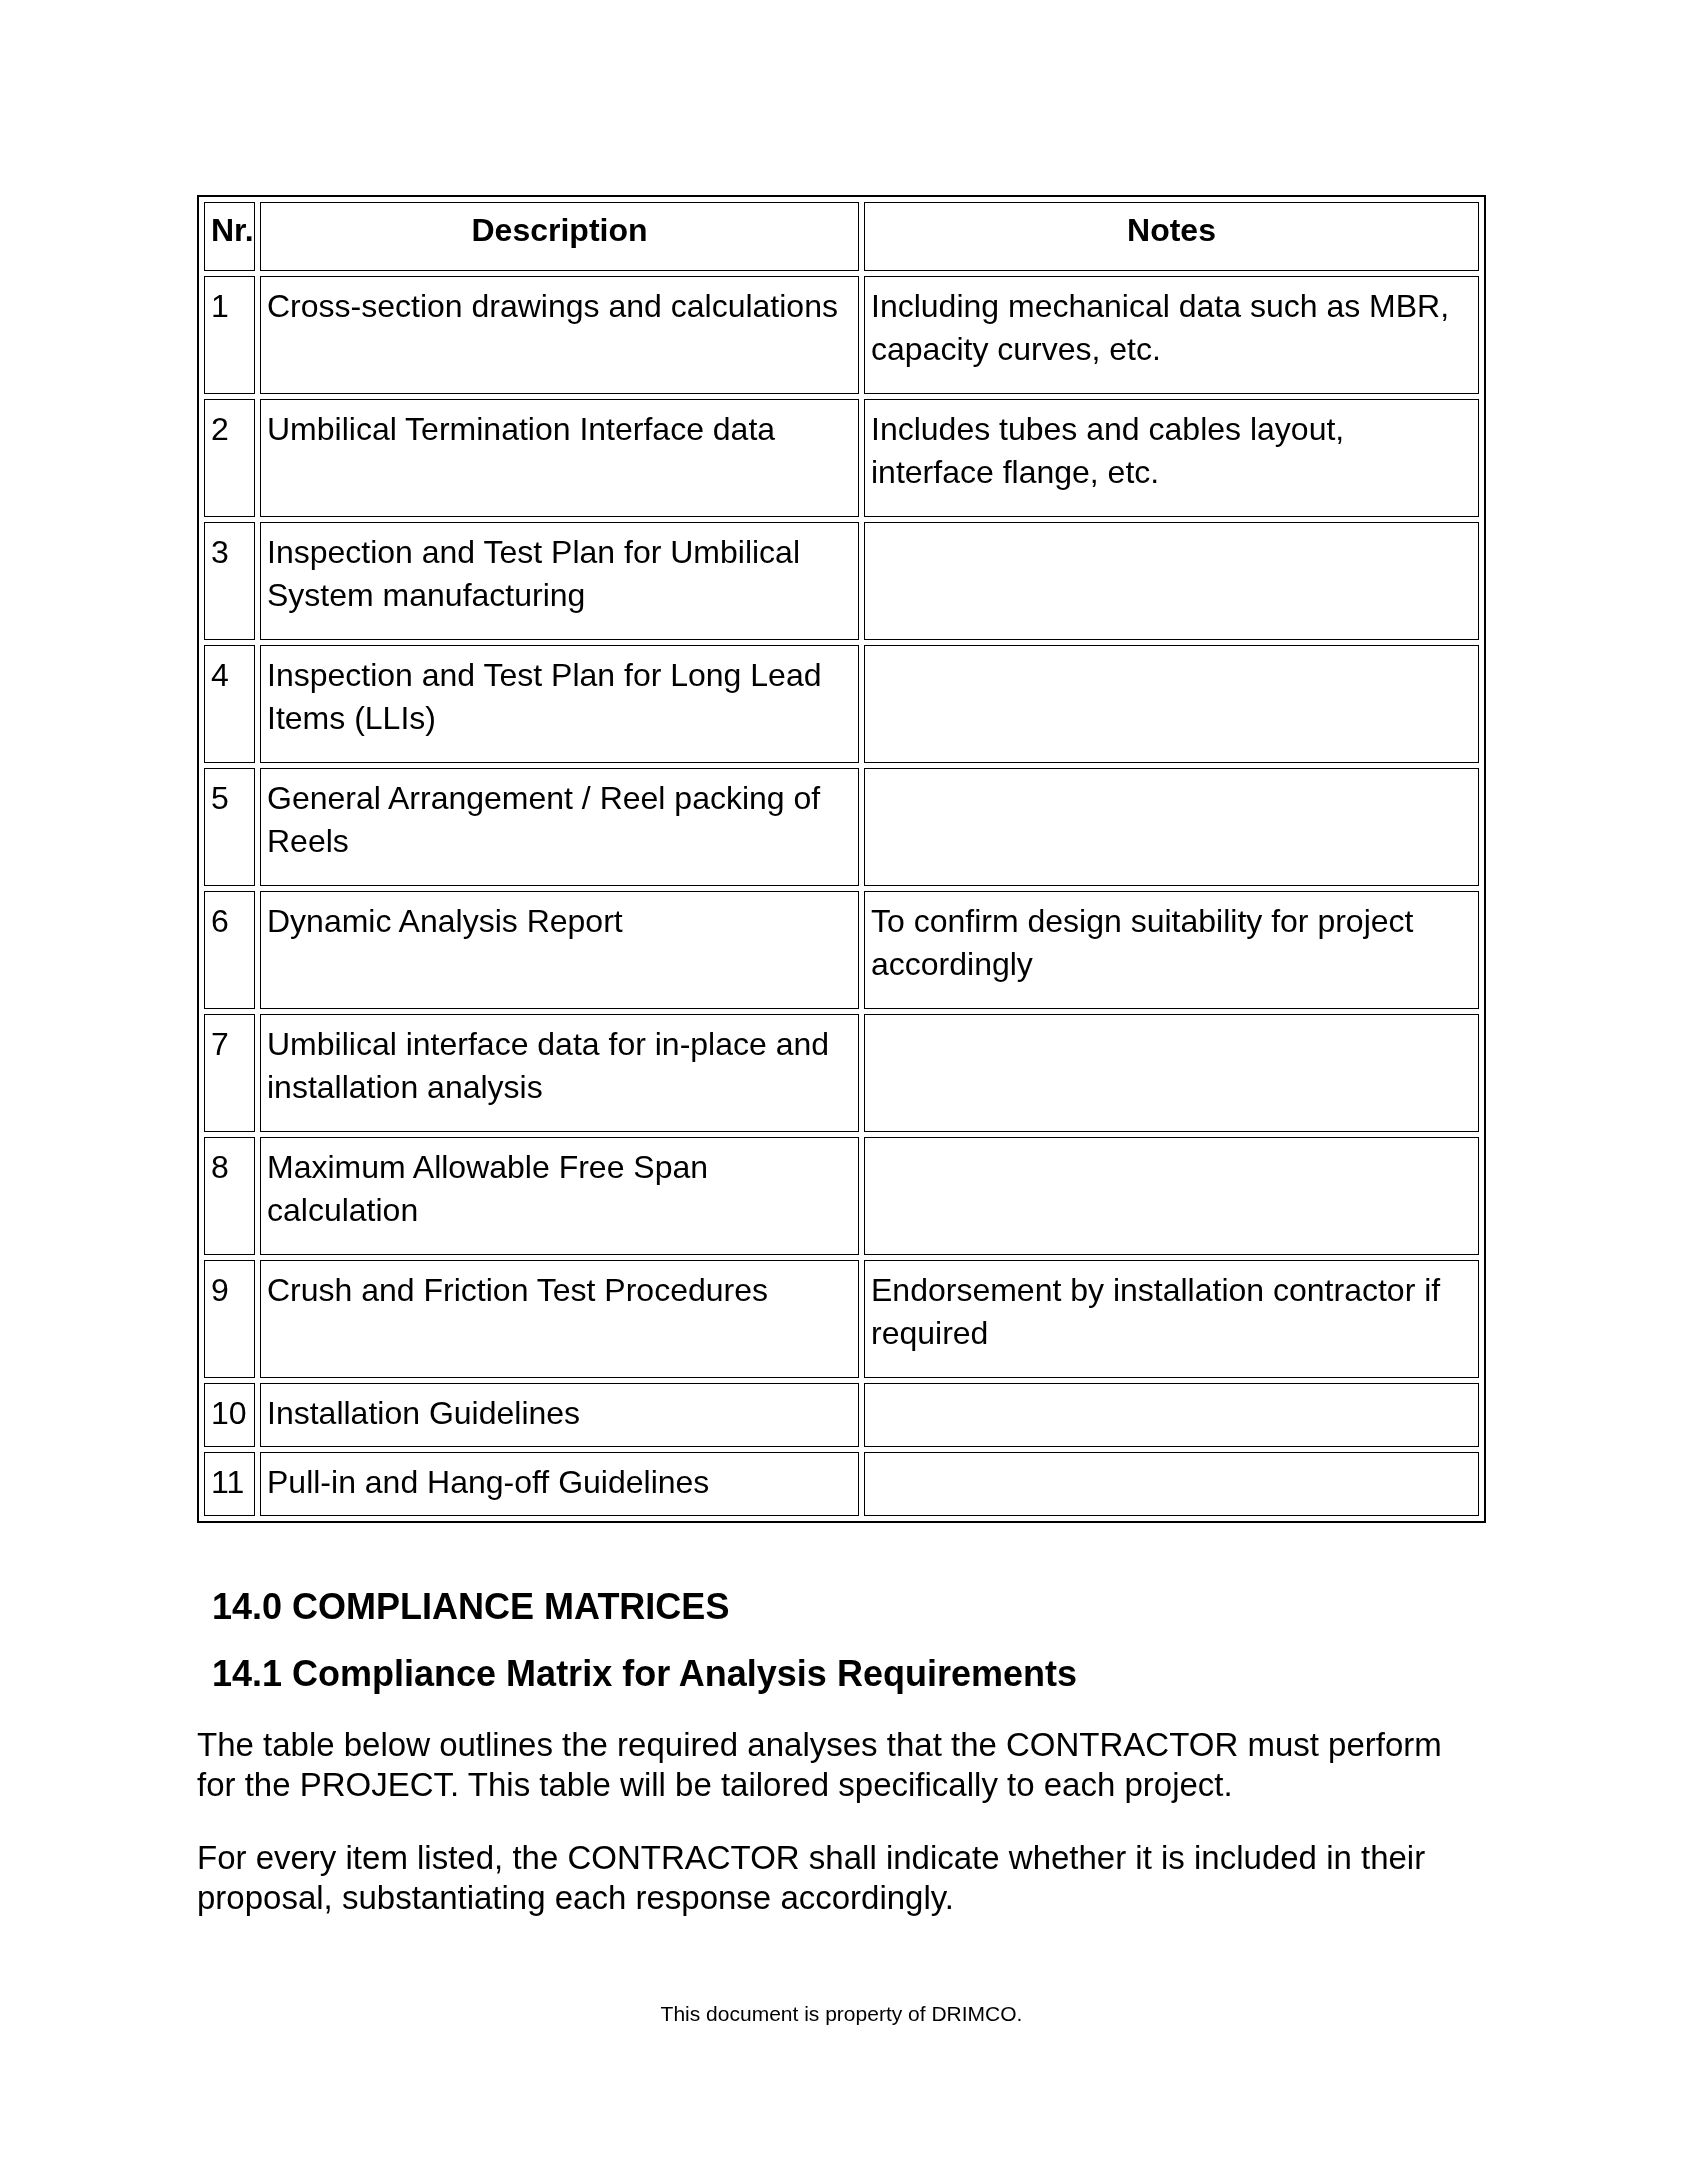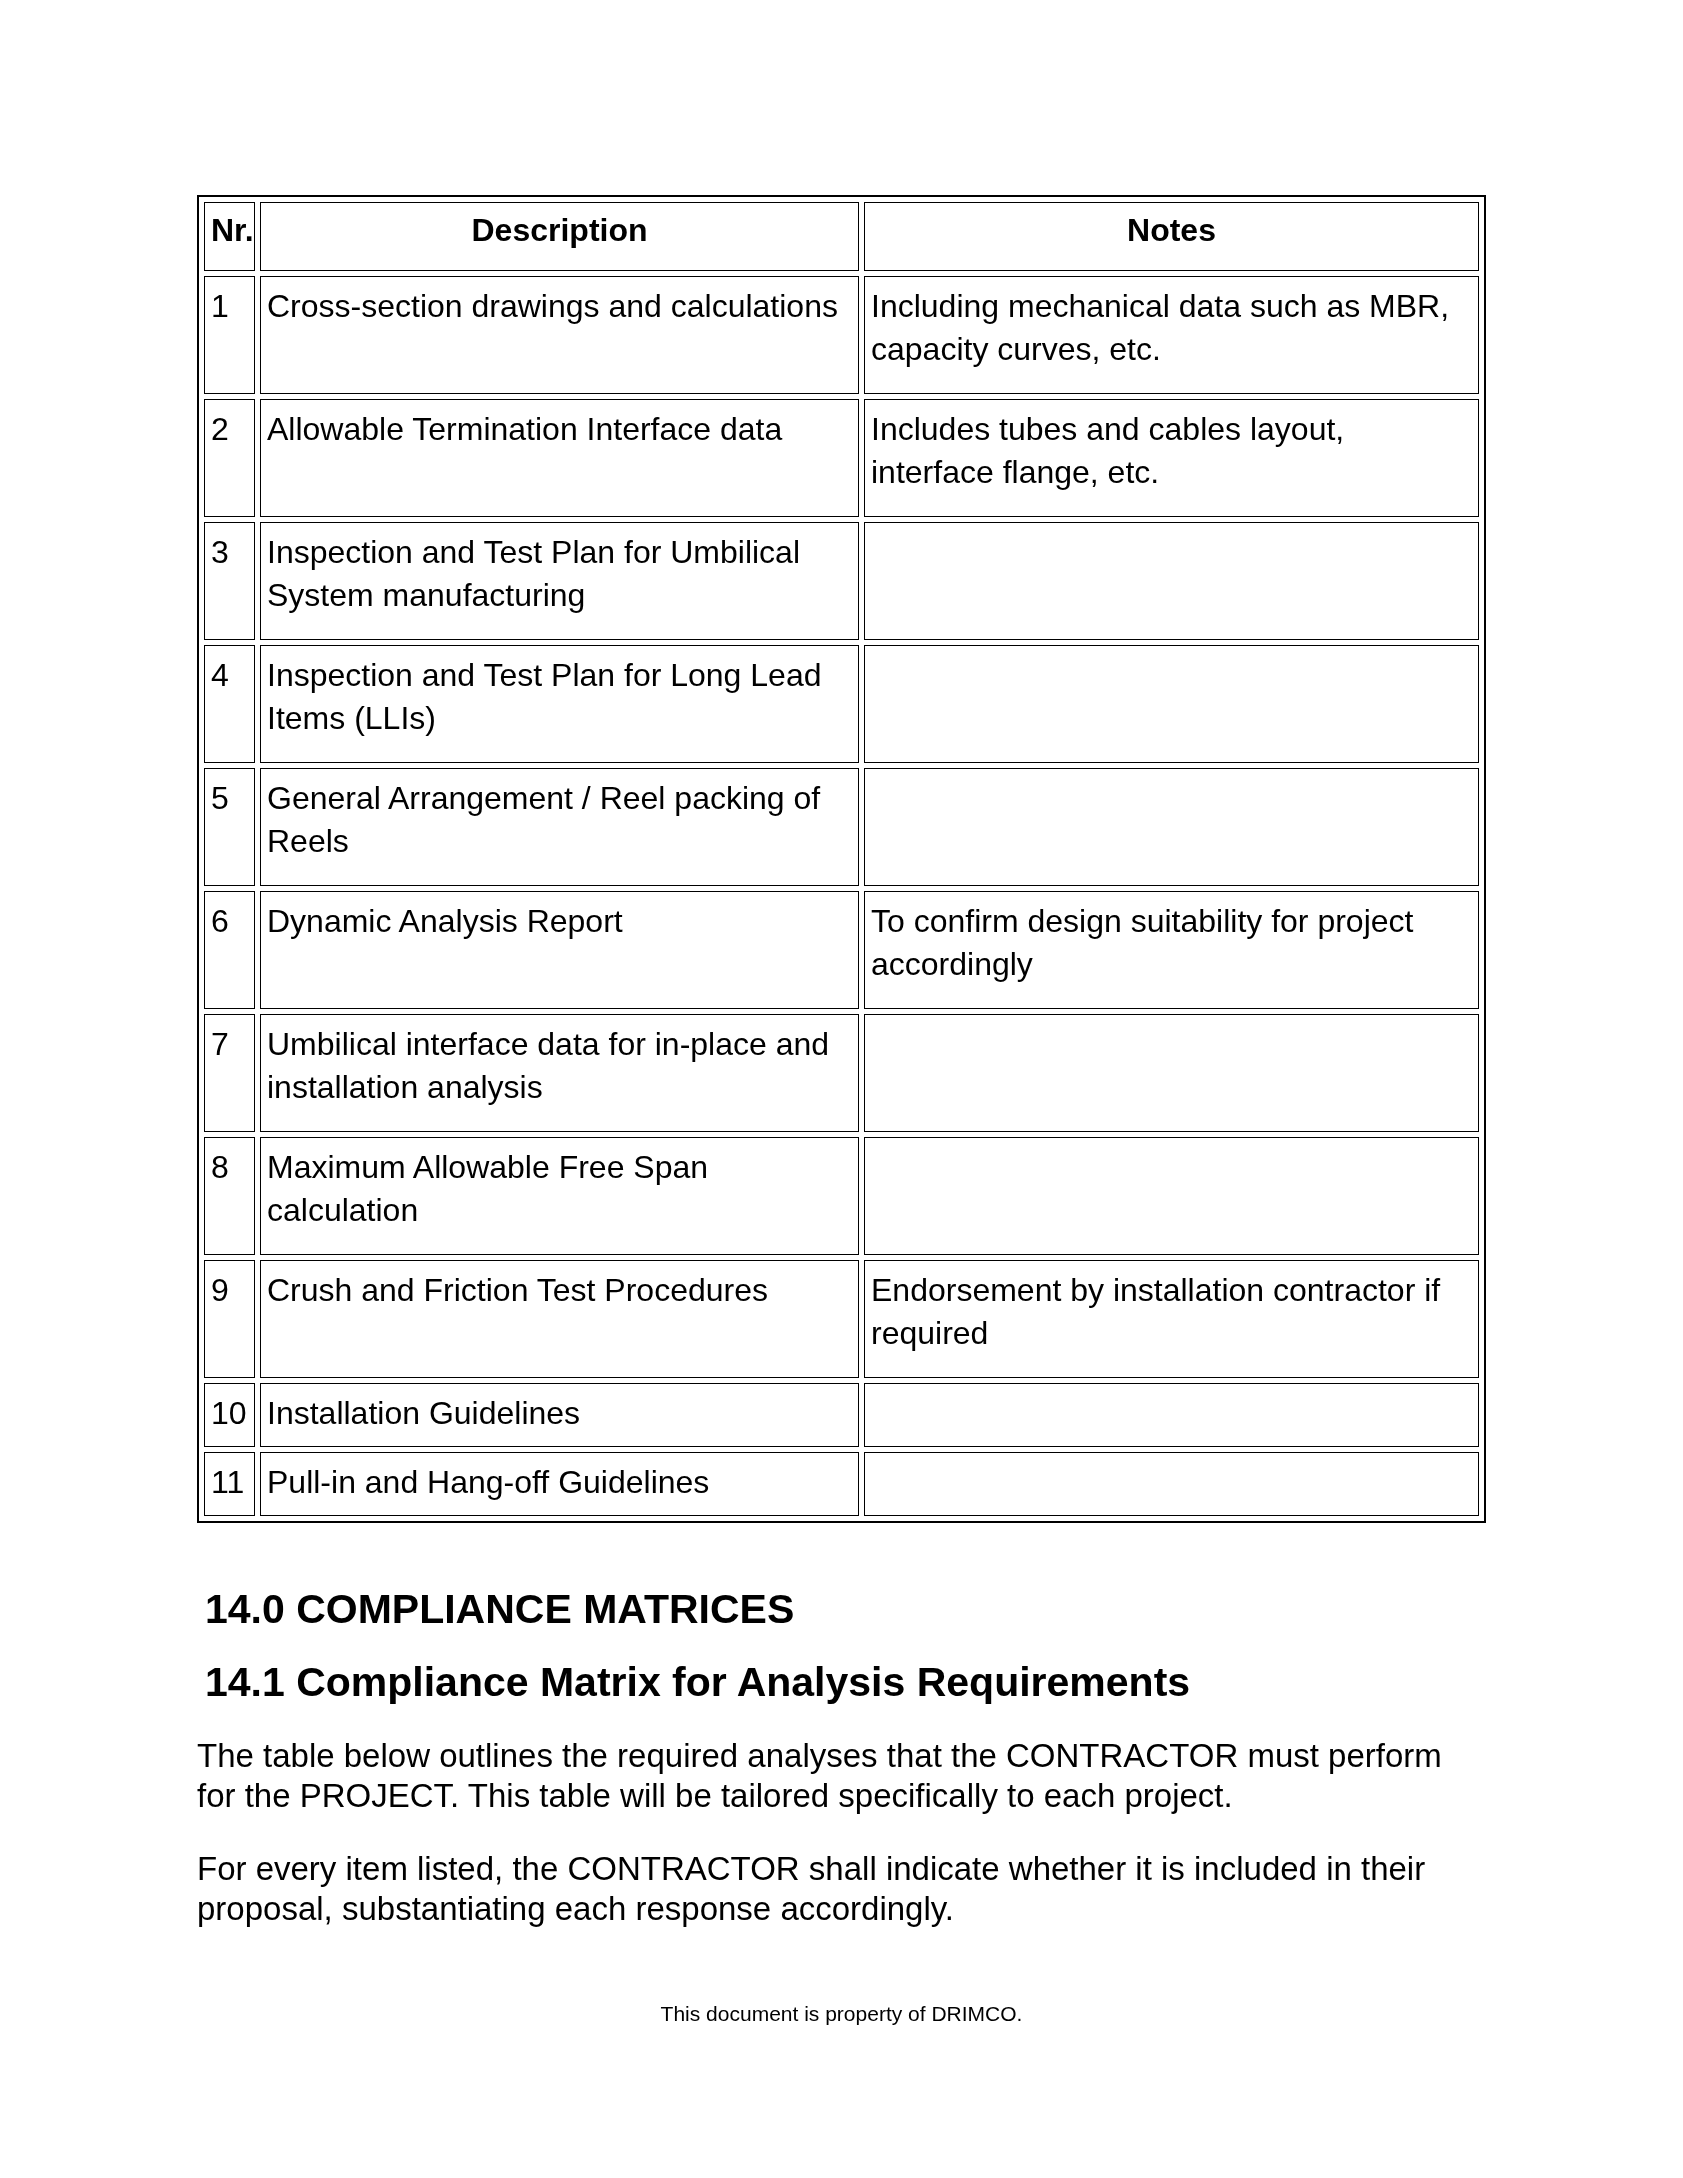--- a/index.html
+++ b/index.html
@@ -34,23 +34,23 @@
     overflow: hidden;
   }
   table.req th { font-weight: bold; text-align: left; padding-top: 6px; }
   table.req th.center { text-align: center; }
   table.req td { padding-top: 8px; }
   tr.hrow  { height: 69px; }
   tr.tall  { height: 118px; }
   tr.short { height: 64px; }
 
   h2.sec, h3.sec {
-    font-size: 41px;
+    font-size: 36px;
     font-weight: bold;
-    margin: 8px;
+    margin: 15px;
     line-height: 1.15;
   }
   h2.sec { margin-top: 63px; }
   h3.sec { margin-top: 26px; }
   p.body {
     font-size: 33px;
     line-height: 1.21;
     margin: 0;
     white-space: pre-line;
   }
@@ -86,21 +86,21 @@
     </thead>
     <tbody>
       <tr class="tall">
         <td>1</td>
         <td>Cross-section drawings and calculations</td>
         <td>Including mechanical data such as MBR,
 capacity curves, etc.</td>
       </tr>
       <tr class="tall">
         <td>2</td>
-        <td>Allowable Termination Interface data</td>
+        <td>Umbilical Termination Interface data</td>
         <td>Includes tubes and cables layout,
 interface flange, etc.</td>
       </tr>
       <tr class="tall">
         <td>3</td>
         <td>Inspection and Test Plan for Umbilical
 System manufacturing</td>
         <td></td>
       </tr>
       <tr class="tall">

